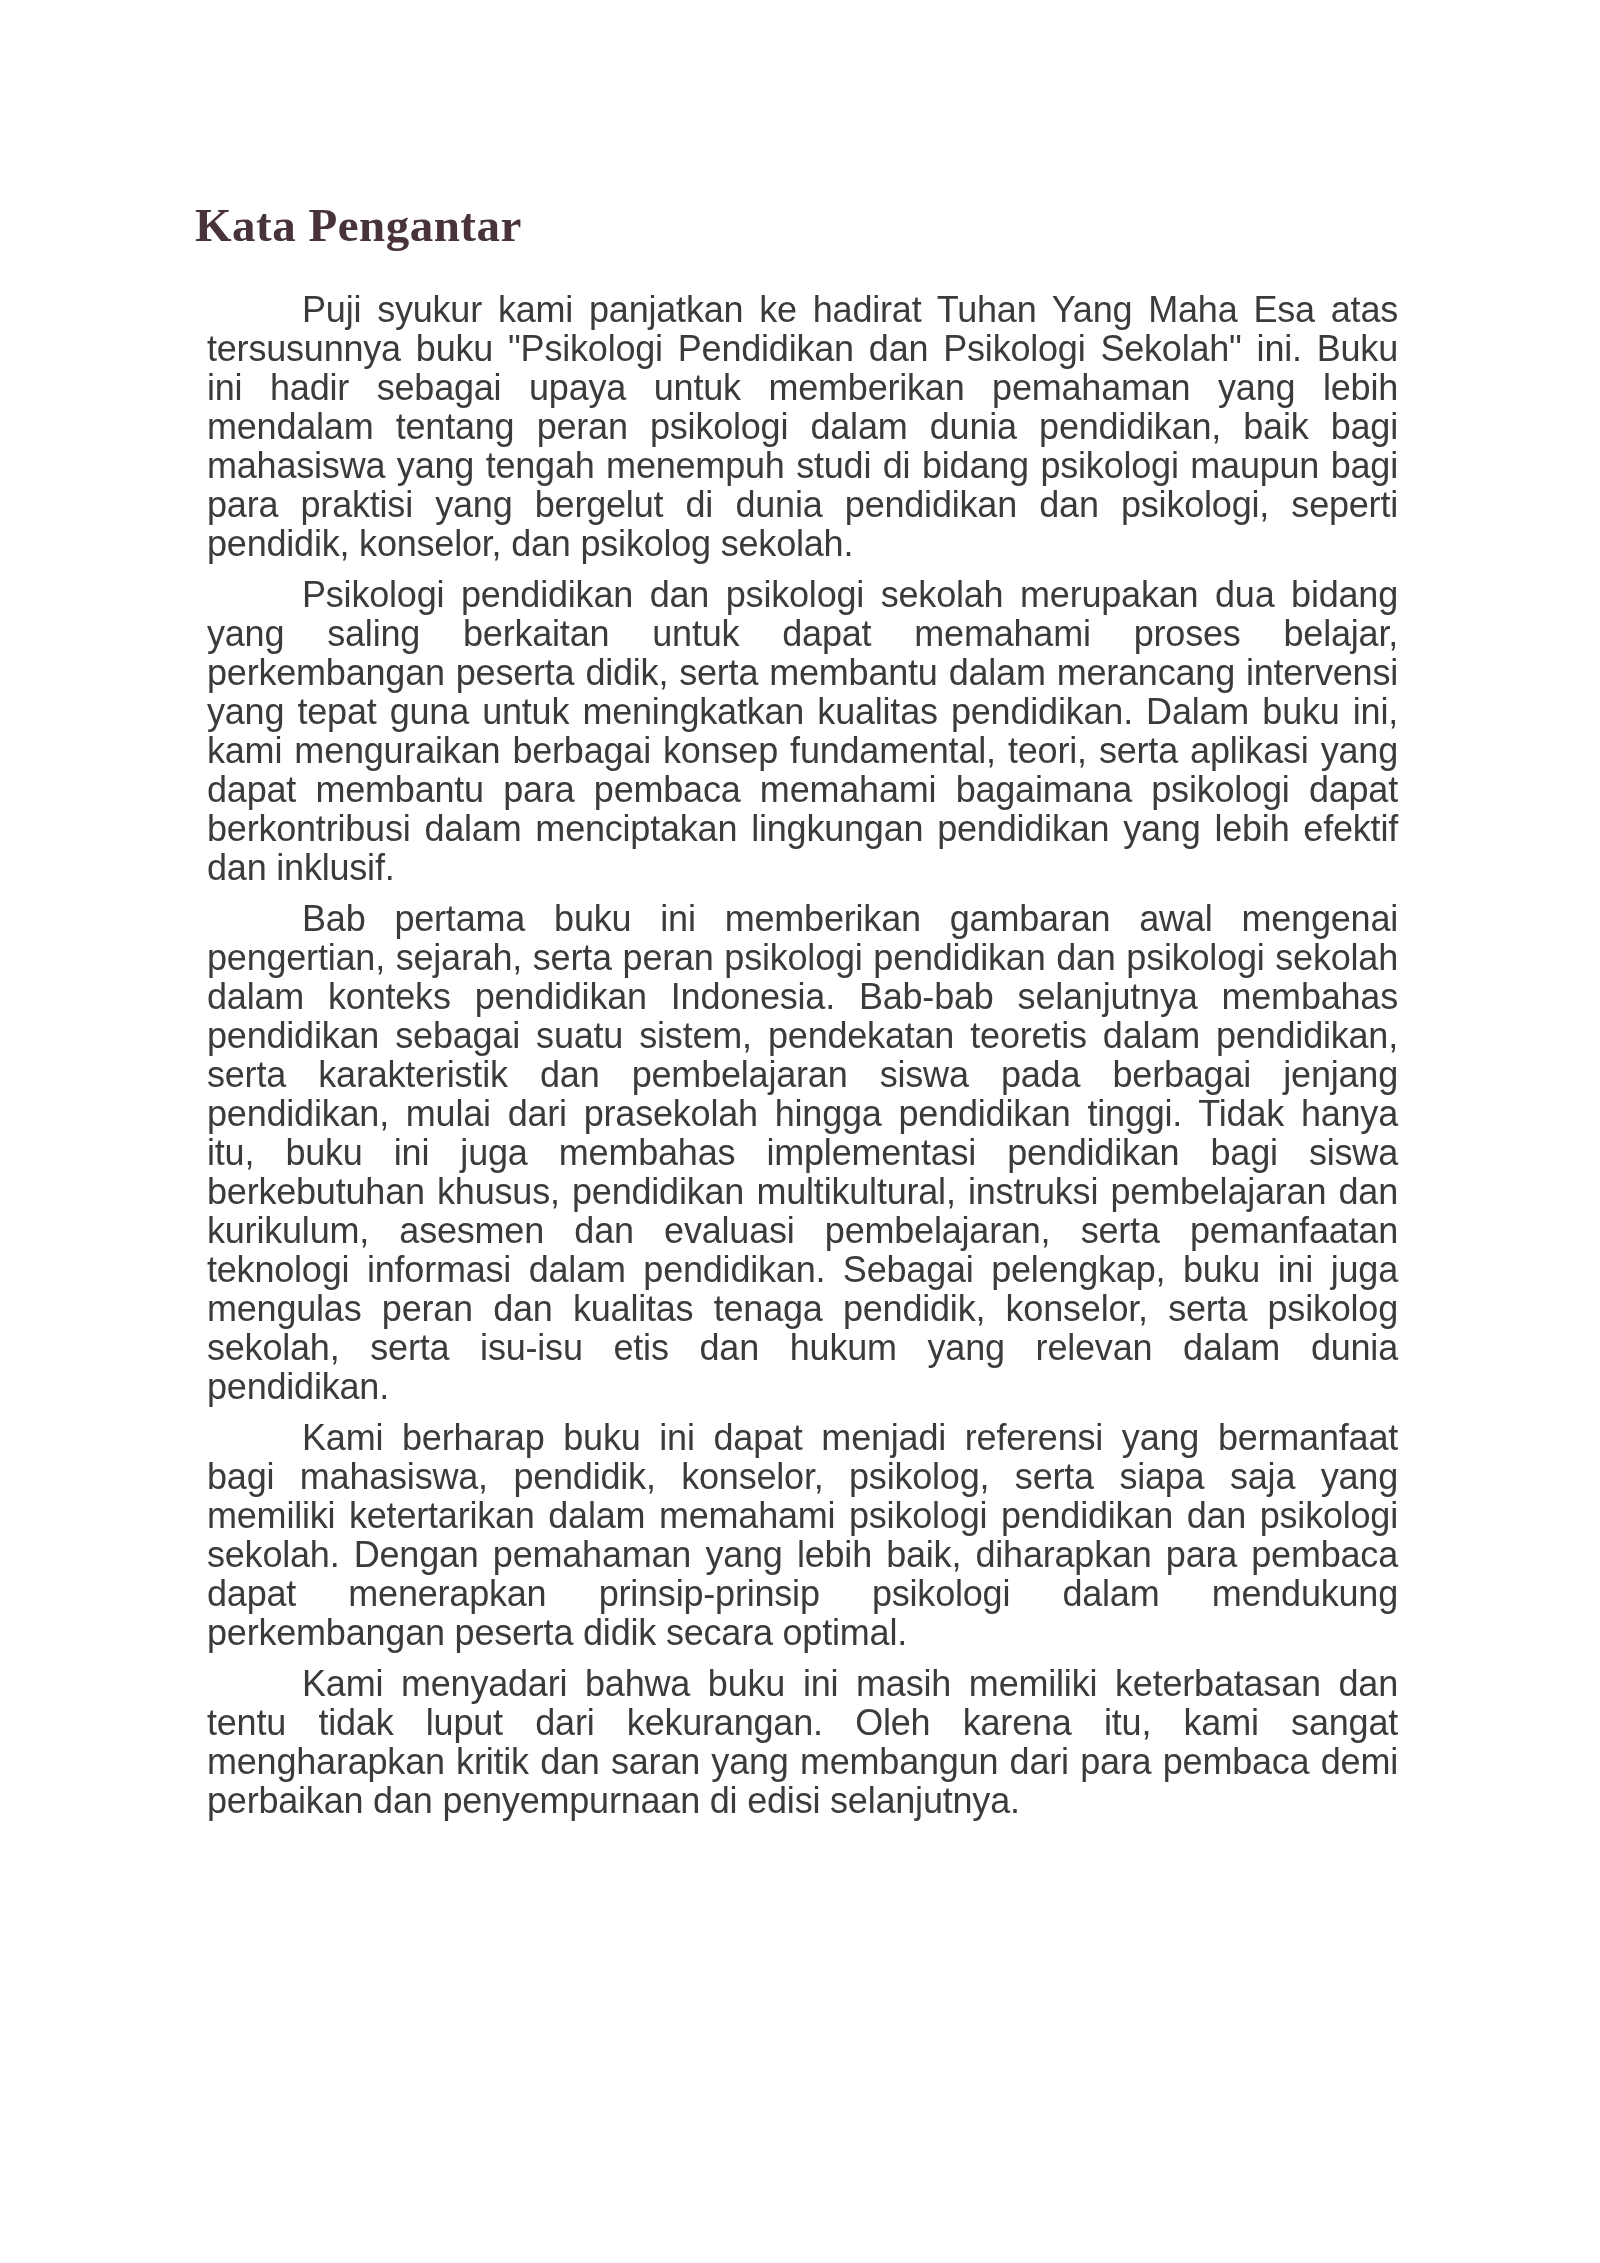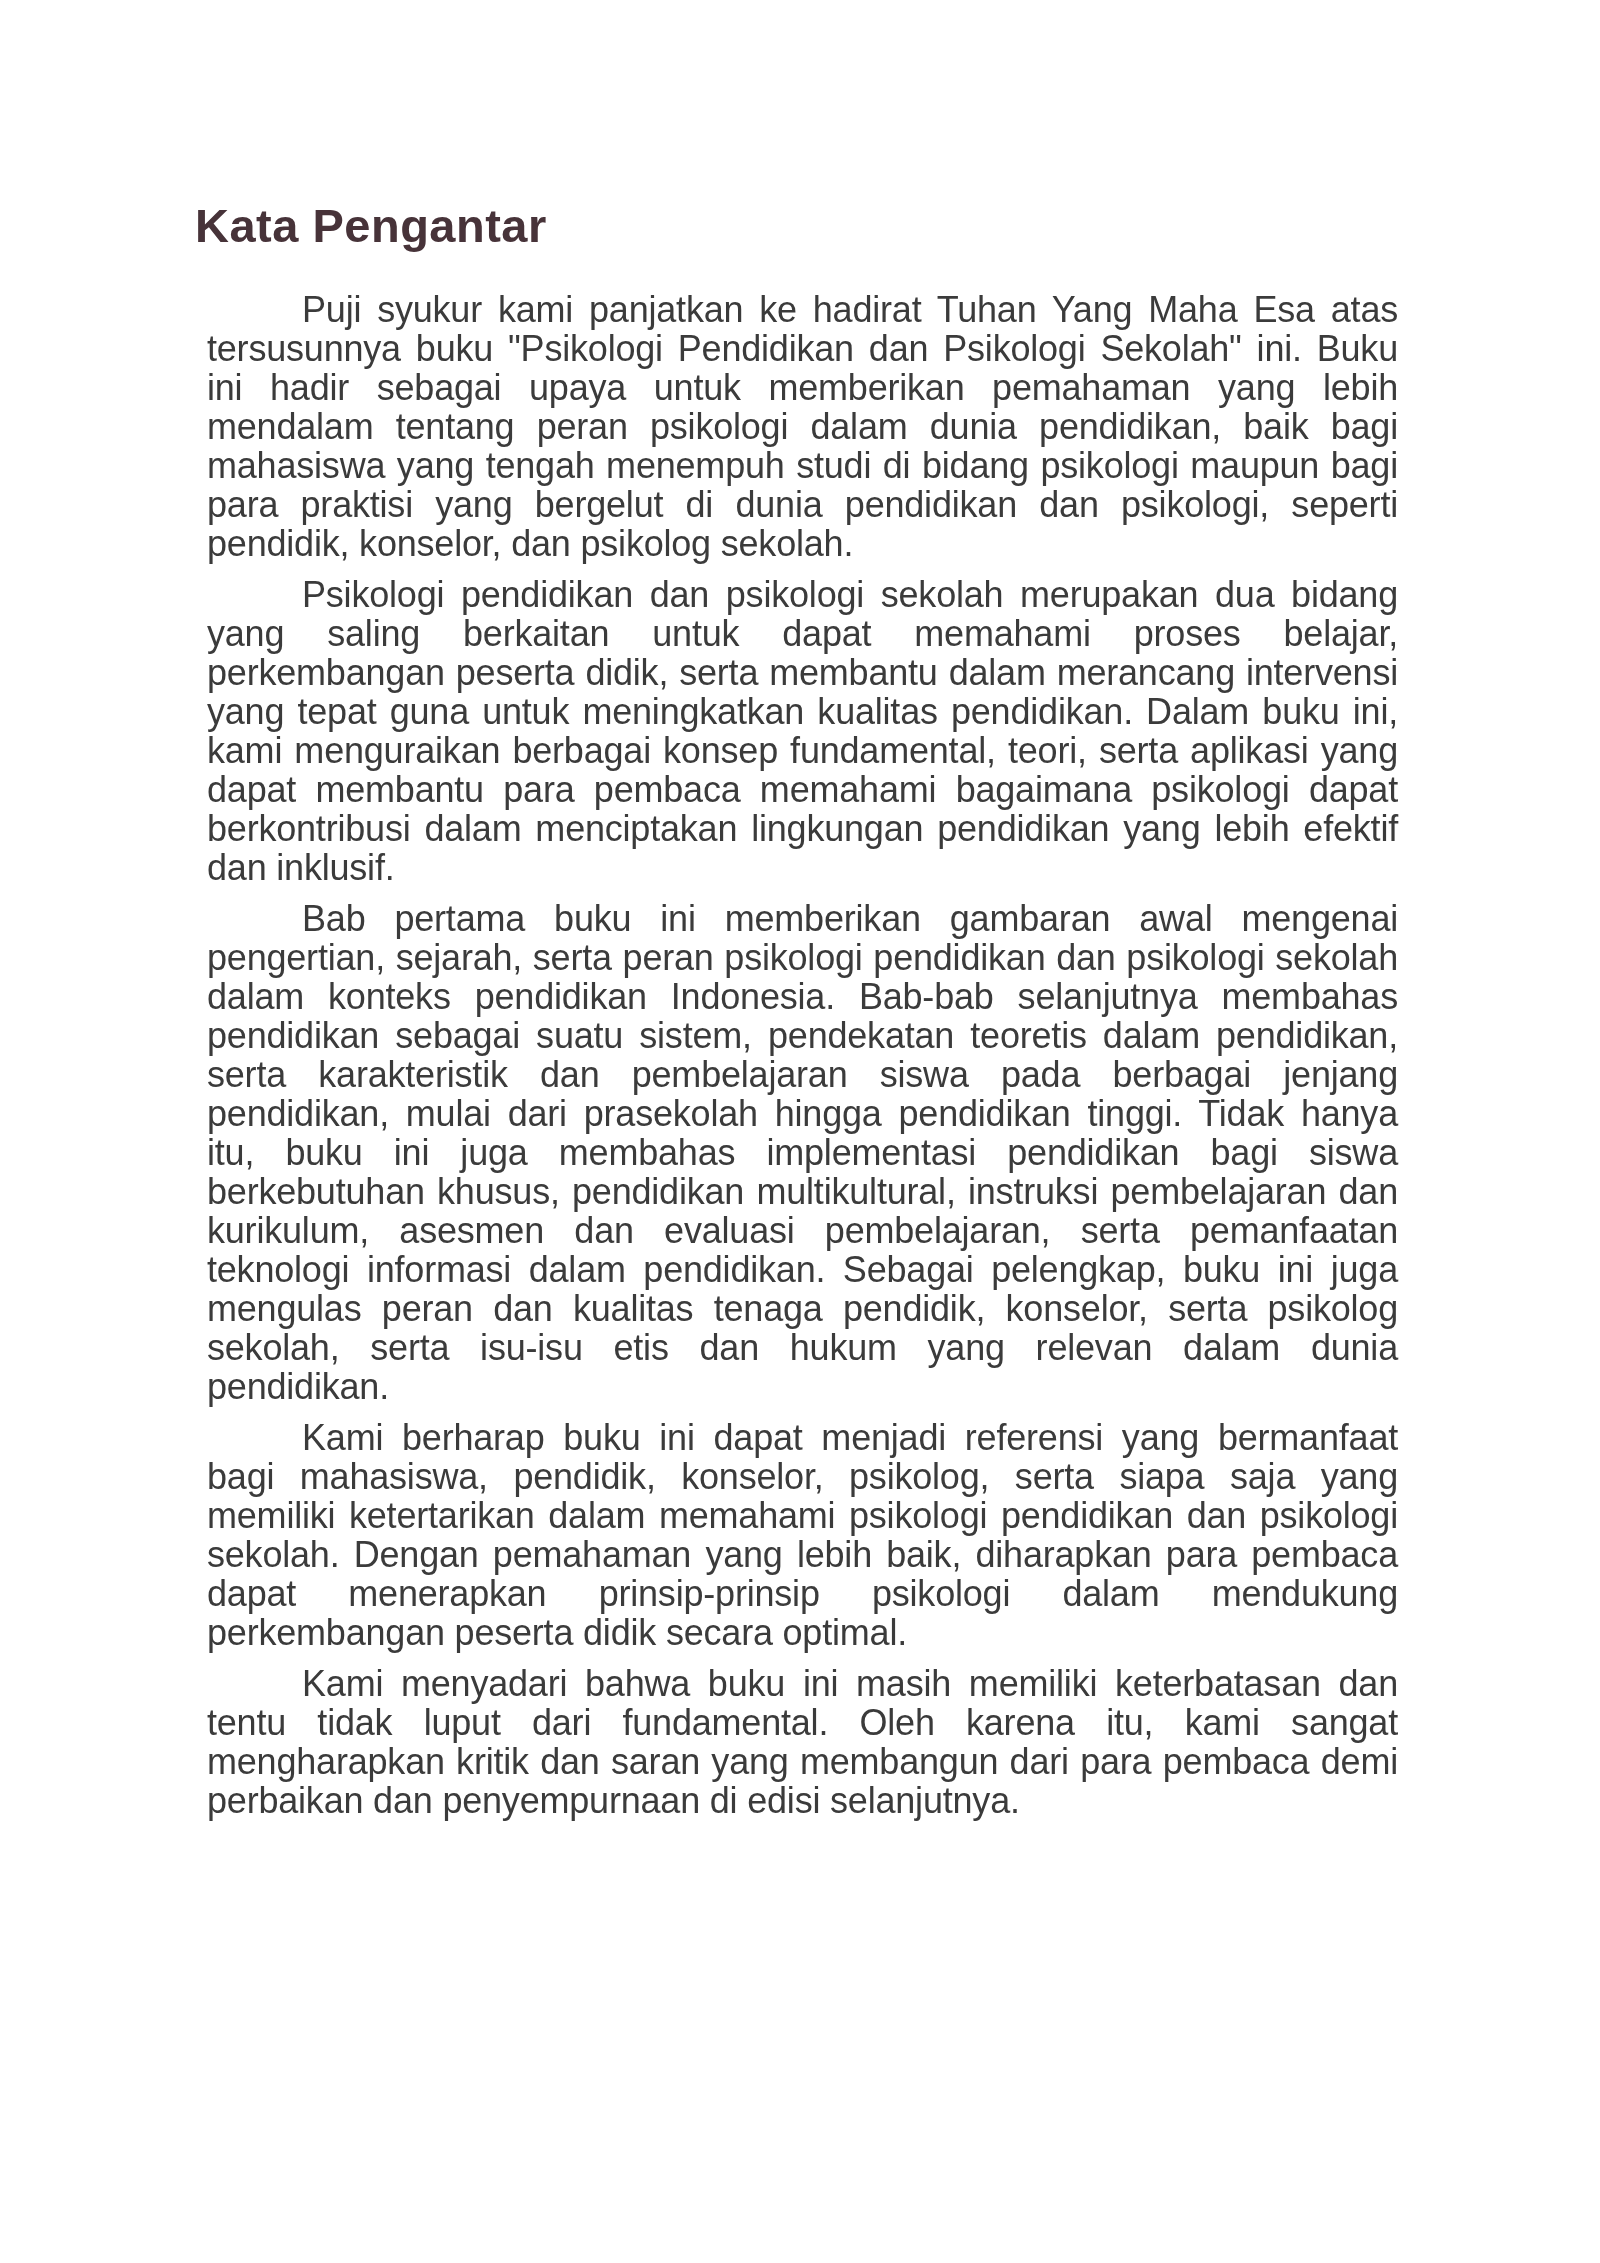--- a/index.html
+++ b/index.html
@@ -15,21 +15,21 @@
     overflow: hidden;
     font-family: "Liberation Sans", sans-serif;
   }
   .content {
     position: absolute;
     left: 195px;
     top: 200px;
     width: 1215px;
   }
   .doc-title {
-    font-family: Liberation Sans, sans-serif;
+    font-family: Liberation Serif, serif;
     font-weight: bold;
     font-size: 47px;
     line-height: 1.1;
     letter-spacing: 0.5px;
     color: var(--title-color, #473339);
     margin: 0 0 38px 0;
   }
   .doc-paragraph {
     font-size: 36px;
     line-height: 39px;
@@ -65,16 +65,16 @@
     <h1 class="doc-title">Kata Pengantar</h1>
 
     <p class="doc-paragraph">Puji syukur kami panjatkan ke hadirat Tuhan Yang Maha Esa atas tersusunnya buku "Psikologi Pendidikan dan Psikologi Sekolah" ini. Buku ini hadir sebagai upaya untuk memberikan pemahaman yang lebih mendalam tentang peran psikologi dalam dunia pendidikan, baik bagi mahasiswa yang tengah menempuh studi di bidang psikologi maupun bagi para praktisi yang bergelut di dunia pendidikan dan psikologi, seperti pendidik, konselor, dan psikolog sekolah.</p>
 
     <p class="doc-paragraph">Psikologi pendidikan dan psikologi sekolah merupakan dua bidang yang saling berkaitan untuk dapat memahami proses belajar, perkembangan peserta didik, serta membantu dalam merancang intervensi yang tepat guna untuk meningkatkan kualitas pendidikan. Dalam buku ini, kami menguraikan berbagai konsep fundamental, teori, serta aplikasi yang dapat membantu para pembaca memahami bagaimana psikologi dapat berkontribusi dalam menciptakan lingkungan pendidikan yang lebih efektif dan inklusif.</p>
 
     <p class="doc-paragraph">Bab pertama buku ini memberikan gambaran awal mengenai pengertian, sejarah, serta peran psikologi pendidikan dan psikologi sekolah dalam konteks pendidikan Indonesia. Bab-bab selanjutnya membahas pendidikan sebagai suatu sistem, pendekatan teoretis dalam pendidikan, serta karakteristik dan pembelajaran siswa pada berbagai jenjang pendidikan, mulai dari prasekolah hingga pendidikan tinggi. Tidak hanya itu, buku ini juga membahas implementasi pendidikan bagi siswa berkebutuhan khusus, pendidikan multikultural, instruksi pembelajaran dan kurikulum, asesmen dan evaluasi pembelajaran, serta pemanfaatan teknologi informasi dalam pendidikan. Sebagai pelengkap, buku ini juga mengulas peran dan kualitas tenaga pendidik, konselor, serta psikolog sekolah, serta isu-isu etis dan hukum yang relevan dalam dunia pendidikan.</p>
 
     <p class="doc-paragraph">Kami berharap buku ini dapat menjadi referensi yang bermanfaat bagi mahasiswa, pendidik, konselor, psikolog, serta siapa saja yang memiliki ketertarikan dalam memahami psikologi pendidikan dan psikologi sekolah. Dengan pemahaman yang lebih baik, diharapkan para pembaca dapat menerapkan prinsip-prinsip psikologi dalam mendukung perkembangan peserta didik secara optimal.</p>
 
-    <p class="doc-paragraph">Kami menyadari bahwa buku ini masih memiliki keterbatasan dan tentu tidak luput dari fundamental. Oleh karena itu, kami sangat mengharapkan kritik dan saran yang membangun dari para pembaca demi perbaikan dan penyempurnaan di edisi selanjutnya.</p>
+    <p class="doc-paragraph">Kami menyadari bahwa buku ini masih memiliki keterbatasan dan tentu tidak luput dari kekurangan. Oleh karena itu, kami sangat mengharapkan kritik dan saran yang membangun dari para pembaca demi perbaikan dan penyempurnaan di edisi selanjutnya.</p>
   </div>
 
 </div>
 
 </body></html>

